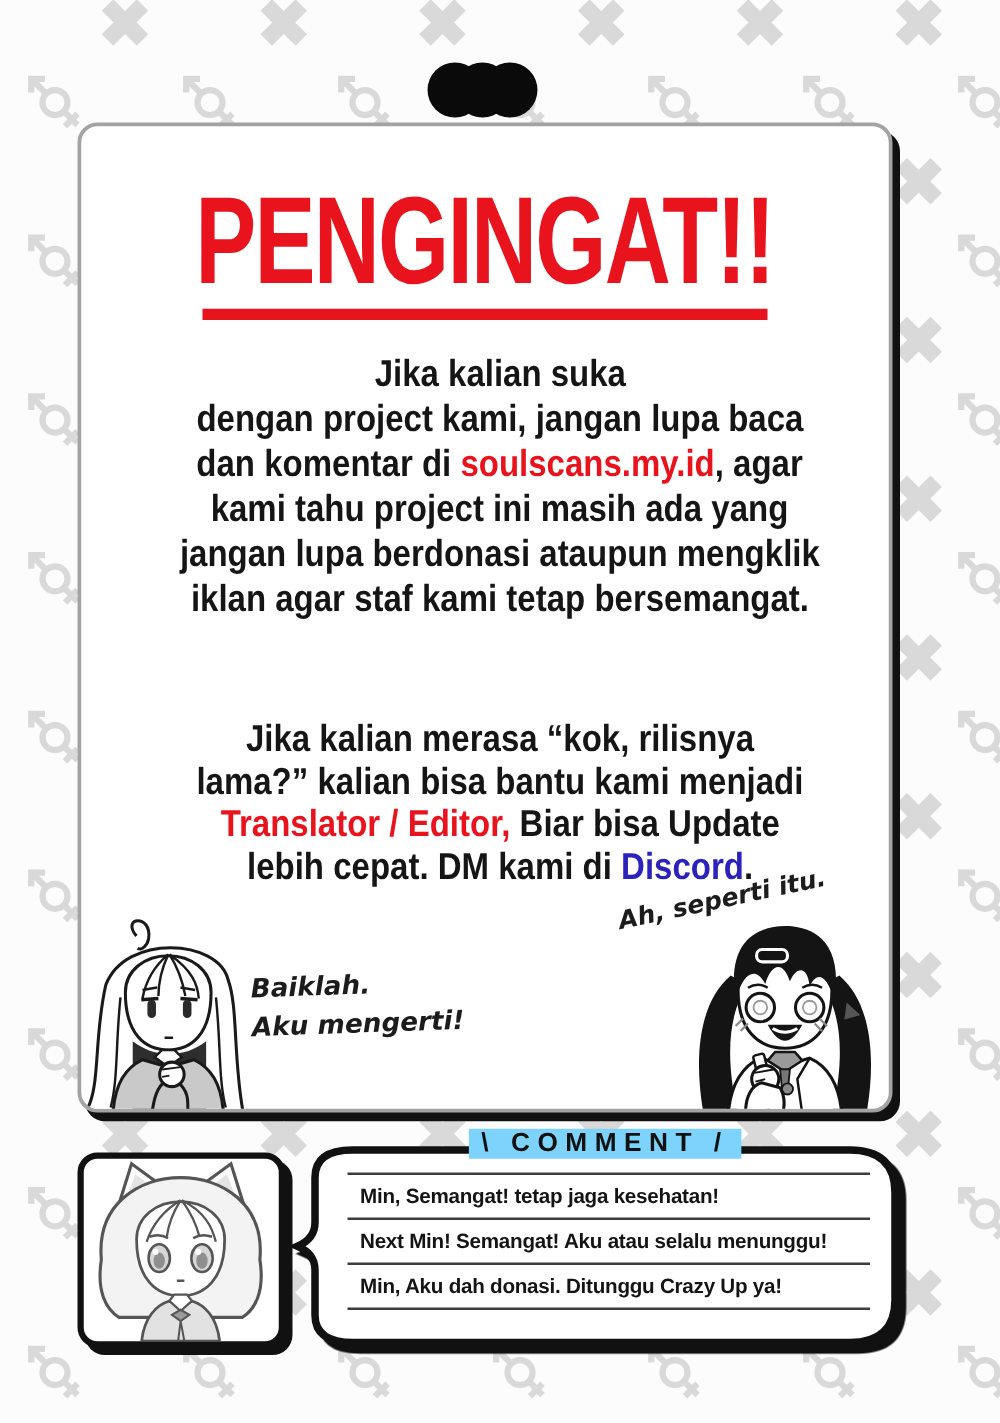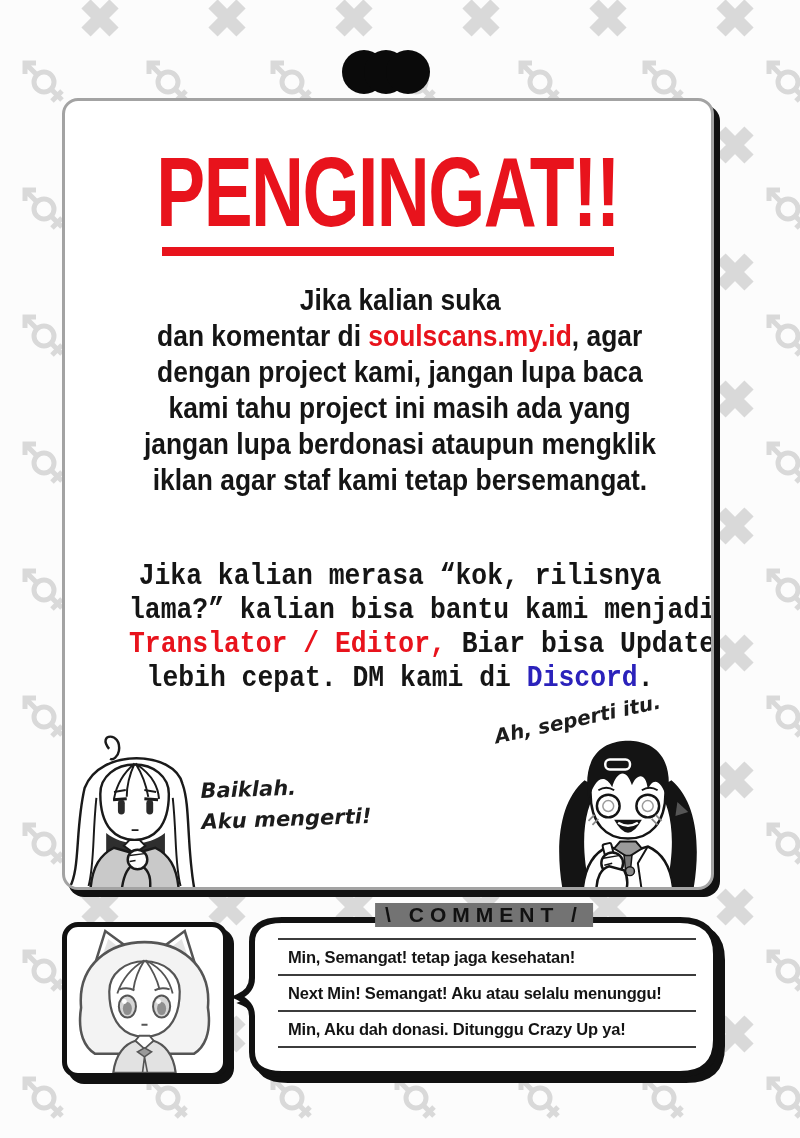--- a/index.html
+++ b/index.html
@@ -26,21 +26,21 @@
     font-size:99px;font-weight:bold;line-height:0.95;color:var(--red);
     letter-spacing:-2px;white-space:nowrap;
   }
   #title .cond{display:inline-block;transform:scaleX(0.74);transform-origin:center;}
   #title-underline{
     position:absolute;top:146px;left:50%;transform:translateX(-50%);
     width:452px;height:9px;background:var(--red);
   }
   .para{position:absolute;left:0;right:0;text-align:center;margin-left:24px;}
   #para1{top:181px;}
-  #para2{top:458px;font-family:Liberation Mono, monospace;}
+  #para2{top:474px;}
   .bline{font-size:30px;font-weight:bold;color:var(--ink);white-space:nowrap;}
   #para1 .bline{line-height:36px;}
   #para2 .bline{line-height:34px;}
   .bline .cond{display:inline-block;transform:scaleX(0.88);transform-origin:center;}
   .seg-black{color:var(--ink);}
   .seg-red{color:var(--red);}
   .seg-blue{color:var(--blue);}
   
   .speech{
     position:absolute;font-family:"DejaVu Sans", sans-serif;font-style:italic;
@@ -48,21 +48,21 @@
   }
   #speech-left{left:136px;top:672px;font-size:21px;line-height:31px;transform:rotate(-2deg);}
   #speech-right{left:428px;top:606px;font-size:20px;white-space:nowrap;transform:rotate(-12deg);}
   .char-svg{position:absolute;bottom:-4px;}
   #char-left{left:2px;width:142px;height:156px;}
   #char-right{right:4px;width:158px;height:168px;}
   
   #comment-box-svg{position:absolute;left:228px;top:912px;z-index:2;filter:drop-shadow(6px 6px 0 #111);}
   #comment-label{
     position:absolute;left:484px;top:903px;transform:translateX(-50%);
-    background:#737373;padding:0 10px;z-index:4;
+    background:#7dd3fc;padding:0 10px;z-index:4;
     font-size:21px;font-weight:bold;letter-spacing:6px;color:#111;white-space:nowrap;
   }
   #comment-rows{position:absolute;left:278px;top:938px;width:418px;z-index:3;border-bottom:2px solid #3c3c3c;}
   .comment-row{height:36px;border-top:2px solid #3c3c3c;box-sizing:border-box;
     font-size:16.5px;font-weight:bold;color:#141414;letter-spacing:-0.2px;
     display:flex;align-items:center;padding-left:10px;white-space:nowrap;}
   
   #avatar-box{
     position:absolute;left:62px;top:922px;width:166px;height:156px;z-index:2;
     background:#fff;border:5px solid #111;border-radius:16px;
@@ -619,22 +619,22 @@
   <div class="dot"></div>
   <div class="dot"></div>
   <div class="dot"></div>
 </div>
 
 <div id="card">
   <div id="title"><span class="cond">PENGINGAT!!</span></div>
   <div id="title-underline"></div>
   <div id="para1" class="para">
       <div class="bline"><span class="cond"><span class="seg-black">Jika kalian suka</span></span></div>
+      <div class="bline"><span class="cond"><span class="seg-black">dengan project kami, jangan lupa baca</span></span></div>
       <div class="bline"><span class="cond"><span class="seg-black">dan komentar di </span><span class="seg-red">soulscans.my.id</span><span class="seg-black">, agar</span></span></div>
-      <div class="bline"><span class="cond"><span class="seg-black">dengan project kami, jangan lupa baca</span></span></div>
       <div class="bline"><span class="cond"><span class="seg-black">kami tahu project ini masih ada yang</span></span></div>
       <div class="bline"><span class="cond"><span class="seg-black">jangan lupa berdonasi ataupun mengklik</span></span></div>
       <div class="bline"><span class="cond"><span class="seg-black">iklan agar staf kami tetap bersemangat.</span></span></div>
     </div>
   <div id="para2" class="para">
       <div class="bline"><span class="cond"><span class="seg-black">Jika kalian merasa “kok, rilisnya</span></span></div>
       <div class="bline"><span class="cond"><span class="seg-black">lama?” kalian bisa bantu kami menjadi</span></span></div>
       <div class="bline"><span class="cond"><span class="seg-red">Translator / Editor,</span><span class="seg-black"> Biar bisa Update</span></span></div>
       <div class="bline"><span class="cond"><span class="seg-black">lebih cepat. DM kami di </span><span class="seg-blue">Discord</span><span class="seg-black">.</span></span></div>
     </div>

